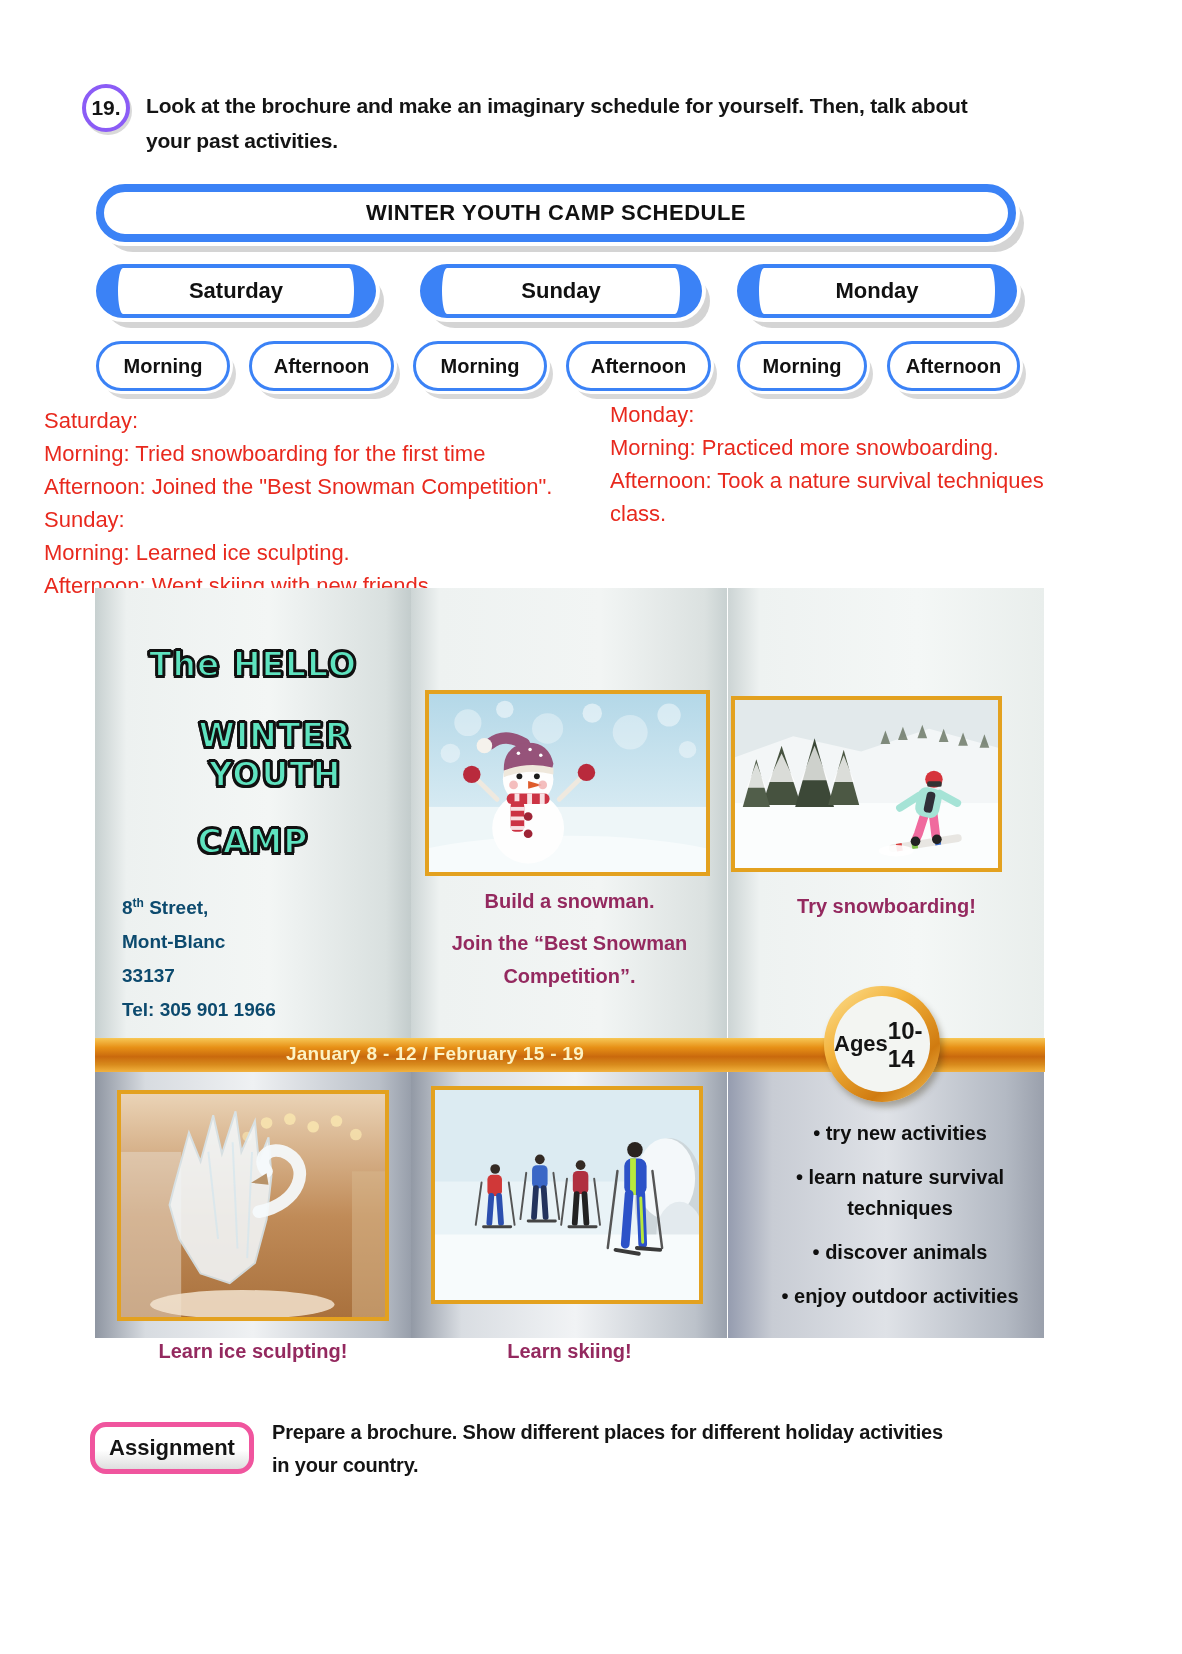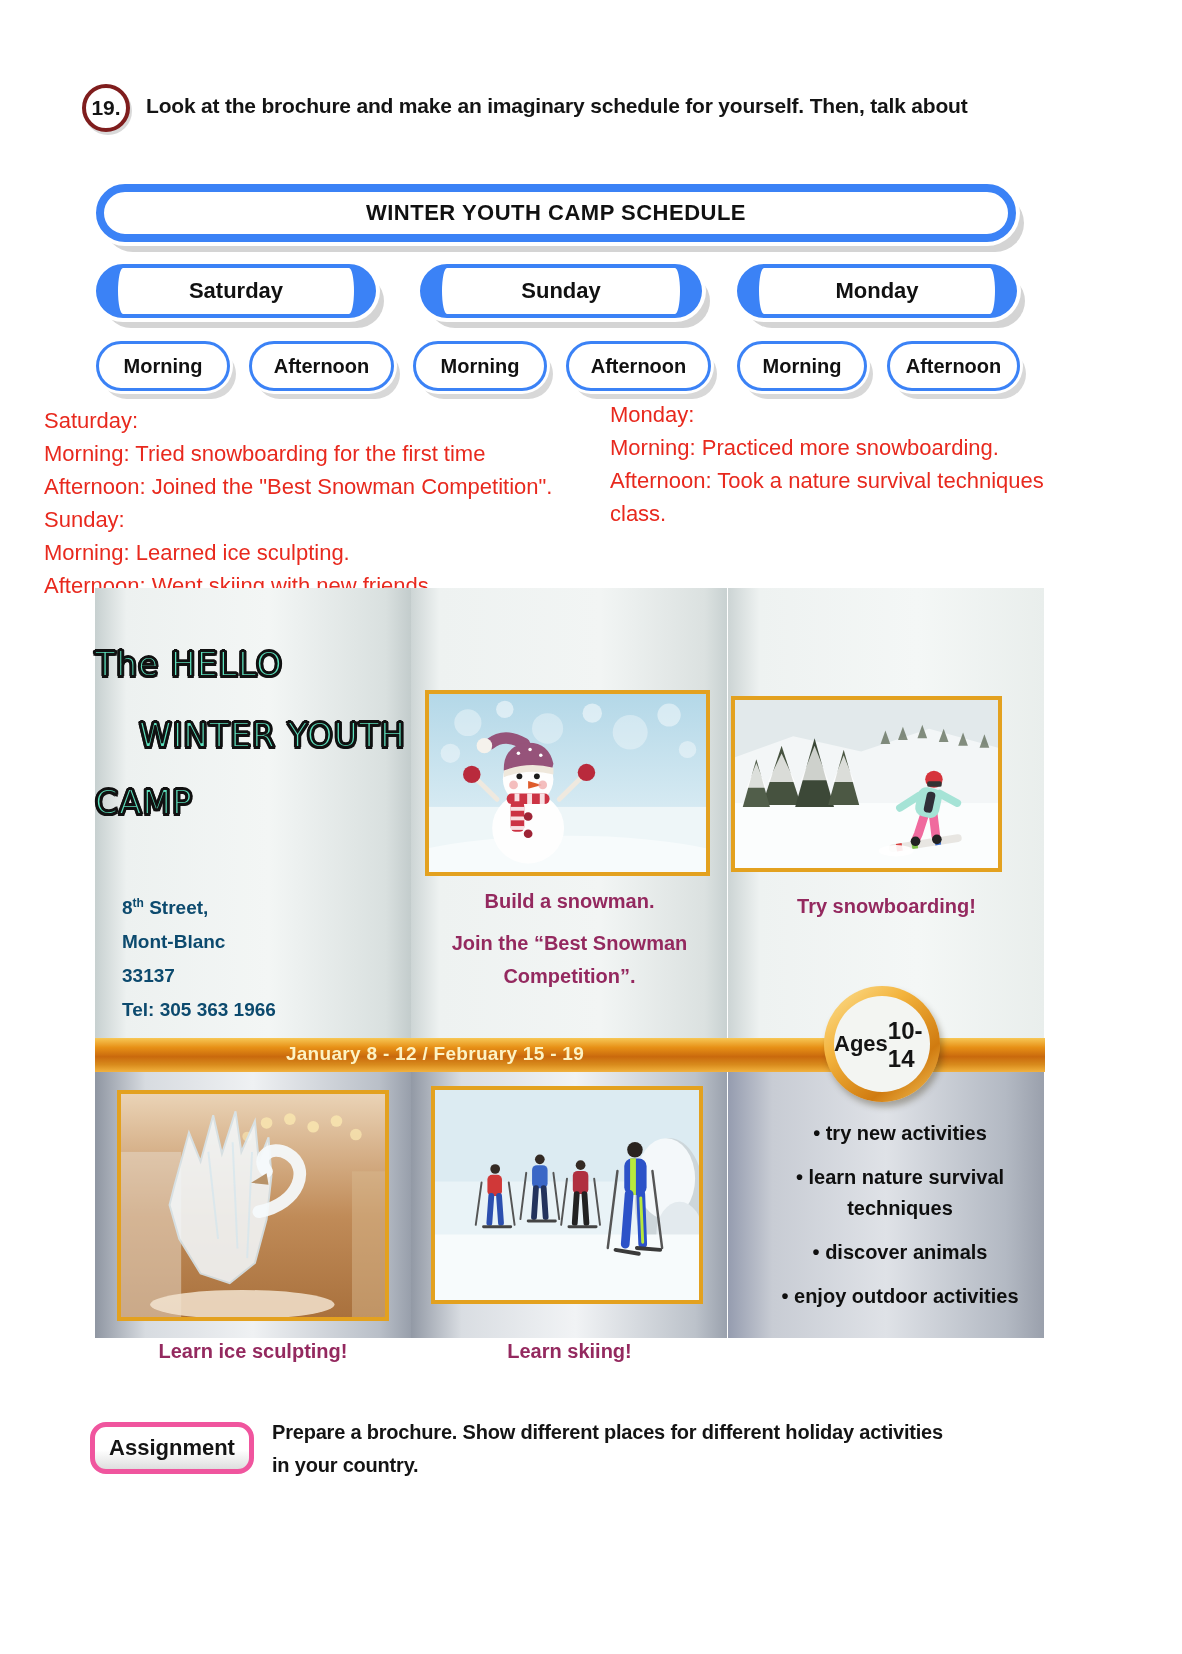--- a/index.html
+++ b/index.html
@@ -2,21 +2,21 @@
 <html><head>
 <meta charset="utf-8">
 <style>
   html,body { margin:0; padding:0; background:#ffffff; }
   .page { position:relative; width:1182px; height:1654px; background:#ffffff;
           font-family:"Liberation Sans", sans-serif; overflow:hidden; color:#141414; }
   .abs { position:absolute; }
 
   
   .ex-badge { left:82px; top:84px; width:48px; height:48px; border-radius:50%;
-    border:4px solid #7f1d1d; background:#fff; display:flex; align-items:center; justify-content:center;
+    border:4px solid #8b5cf6; background:#fff; display:flex; align-items:center; justify-content:center;
     font-weight:bold; font-size:21px; box-shadow:2px 3px 0 #d9d9d9; box-sizing:border-box; }
   .ex-text { left:146px; top:88px; width:1010px; font-weight:bold; font-size:21px; line-height:35px; letter-spacing:-0.2px; }
 
   
   .pill { background:#fff; border:3px solid #3b82f6; border-radius:32px; display:flex;
     align-items:center; justify-content:center; font-weight:bold; color:#111; box-sizing:border-box;
     box-shadow:0 0 0 4px #ffffff, 8px 10px 0 0 #d4d4d4; }
   .title-pill { left:96px; top:184px; width:920px; height:58px; border-width:8px; font-size:22px; letter-spacing:0.5px; }
   .day-pill { height:54px; top:264px; border-width:4px 22px; font-size:22px; }
   .slot-pill { height:50px; top:341px; border-width:3px; font-size:20px; border-radius:26px;
@@ -28,22 +28,22 @@
   
   .b-top { top:588px; height:450px; width:316px; }
   .b-top.p1 { left:95px;  background:linear-gradient(90deg,#c7d0d0 0%,#edf1f0 10%,#f3f6f5 55%,#d9e0df 92%,#c3cccc 100%); }
   .b-top.p2 { left:411px; background:linear-gradient(90deg,#cdd5d5 0%,#eef2f1 9%,#f2f5f4 60%,#dbe1e0 93%,#c8d1d1 100%); }
   .b-top.p3 { left:728px; background:linear-gradient(90deg,#ccd4d4 0%,#eef2f1 10%,#f4f7f6 60%,#e9eeec 100%); }
   .b-bot { top:1072px; height:266px; width:316px; }
   .b-bot.p1 { left:95px;  background:linear-gradient(90deg,#8f96a2 0%,#d7dbe0 16%,#eff1f3 50%,#b9bfc8 90%,#989fab 100%); }
   .b-bot.p2 { left:411px; background:linear-gradient(90deg,#9299a5 0%,#d9dde2 16%,#f1f3f5 52%,#bcc2ca 90%,#9aa1ad 100%); }
   .b-bot.p3 { left:728px; background:linear-gradient(90deg,#959caf 0%,#c8ccd4 14%,#dfe2e7 50%,#b3b9c3 88%,#9aa0ac 100%); }
 
-  .bubble-line { display:block; text-align:left; font-family:"DejaVu Sans", sans-serif;
-    font-weight:400; color:#5ee3bf; font-size:33px; letter-spacing:1px;
+  .bubble-line { display:block; text-align:center; font-family:"DejaVu Sans", sans-serif;
+    font-weight:700; color:#5ee3bf; font-size:33px; letter-spacing:1px;
     -webkit-text-stroke:2px #111;
     text-shadow:2px 0 0 #111,-2px 0 0 #111,0 2px 0 #111,0 -2px 0 #111,1.5px 1.5px 0 #111,-1.5px 1.5px 0 #111,1.5px -1.5px 0 #111,-1.5px -1.5px 0 #111; }
   .address { font-weight:bold; font-size:19px; line-height:34px; color:#0c4a6e; }
   .address sup { font-size:12px; }
 
   .photo { border:4px solid #e3a11f; box-sizing:border-box; background:#fff; overflow:hidden; }
   .photo svg { display:block; width:100%; height:100%; }
 
   .mag { color:#94295f; font-weight:bold; font-size:20px; text-align:center; }
 
@@ -74,20 +74,21 @@
 </head>
 <body>
 
 <div class="page">
 
   <div class="abs ex-badge">
     <span>19.</span>
   </div>
   <div class="abs ex-text">
     <div>Look at the brochure and make an imaginary schedule for yourself. Then, talk about</div>
+    <div>your past activities.</div>
   </div>
 
   <div class="abs pill title-pill">
     <span>WINTER YOUTH CAMP SCHEDULE</span>
   </div>
 
   <div class="abs pill day-pill" style="left:96px;width:280px;">
     <span>Saturday</span>
   </div>
   <div class="abs pill day-pill" style="left:420px;width:282px;">
@@ -141,21 +142,21 @@
   <div class="abs" style="left:95px; top:645px; width:316px;">
     <span class="bubble-line" style="margin-bottom:32px;">The HELLO</span>
     <span class="bubble-line" style="margin-bottom:28px;padding-left:44px;">WINTER YOUTH</span>
     <span class="bubble-line">CAMP</span>
   </div>
 
   <div class="abs address" style="left:122px; top:886px;">
     <div><span>8</span><sup>th</sup><span> Street,</span></div>
     <div>Mont-Blanc</div>
     <div>33137</div>
-    <div>Tel: 305 363 1966</div>
+    <div>Tel: 305 901 1966</div>
   </div>
 
   <div class="abs photo" style="left:425px; top:690px; width:285px; height:186px;">
     <svg viewBox="0 0 285 186" preserveAspectRatio="none">
       <defs>
           <linearGradient id="sky" x1="0" y1="0" x2="0" y2="1">
         <stop offset="0" stop-color="#b4d8e8"></stop>
             <stop offset="1" stop-color="#e9f4f8"></stop>
           </linearGradient>
         </defs>

